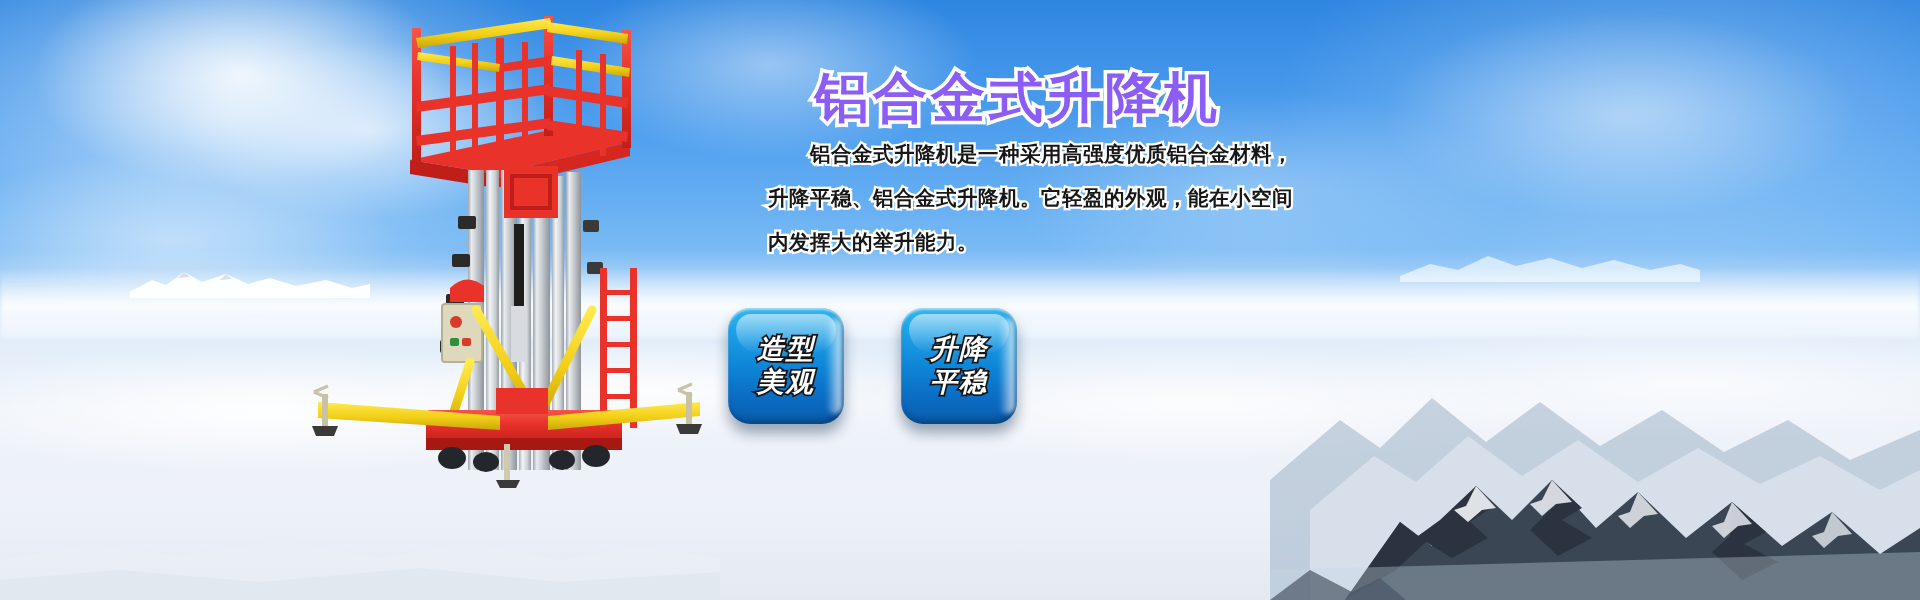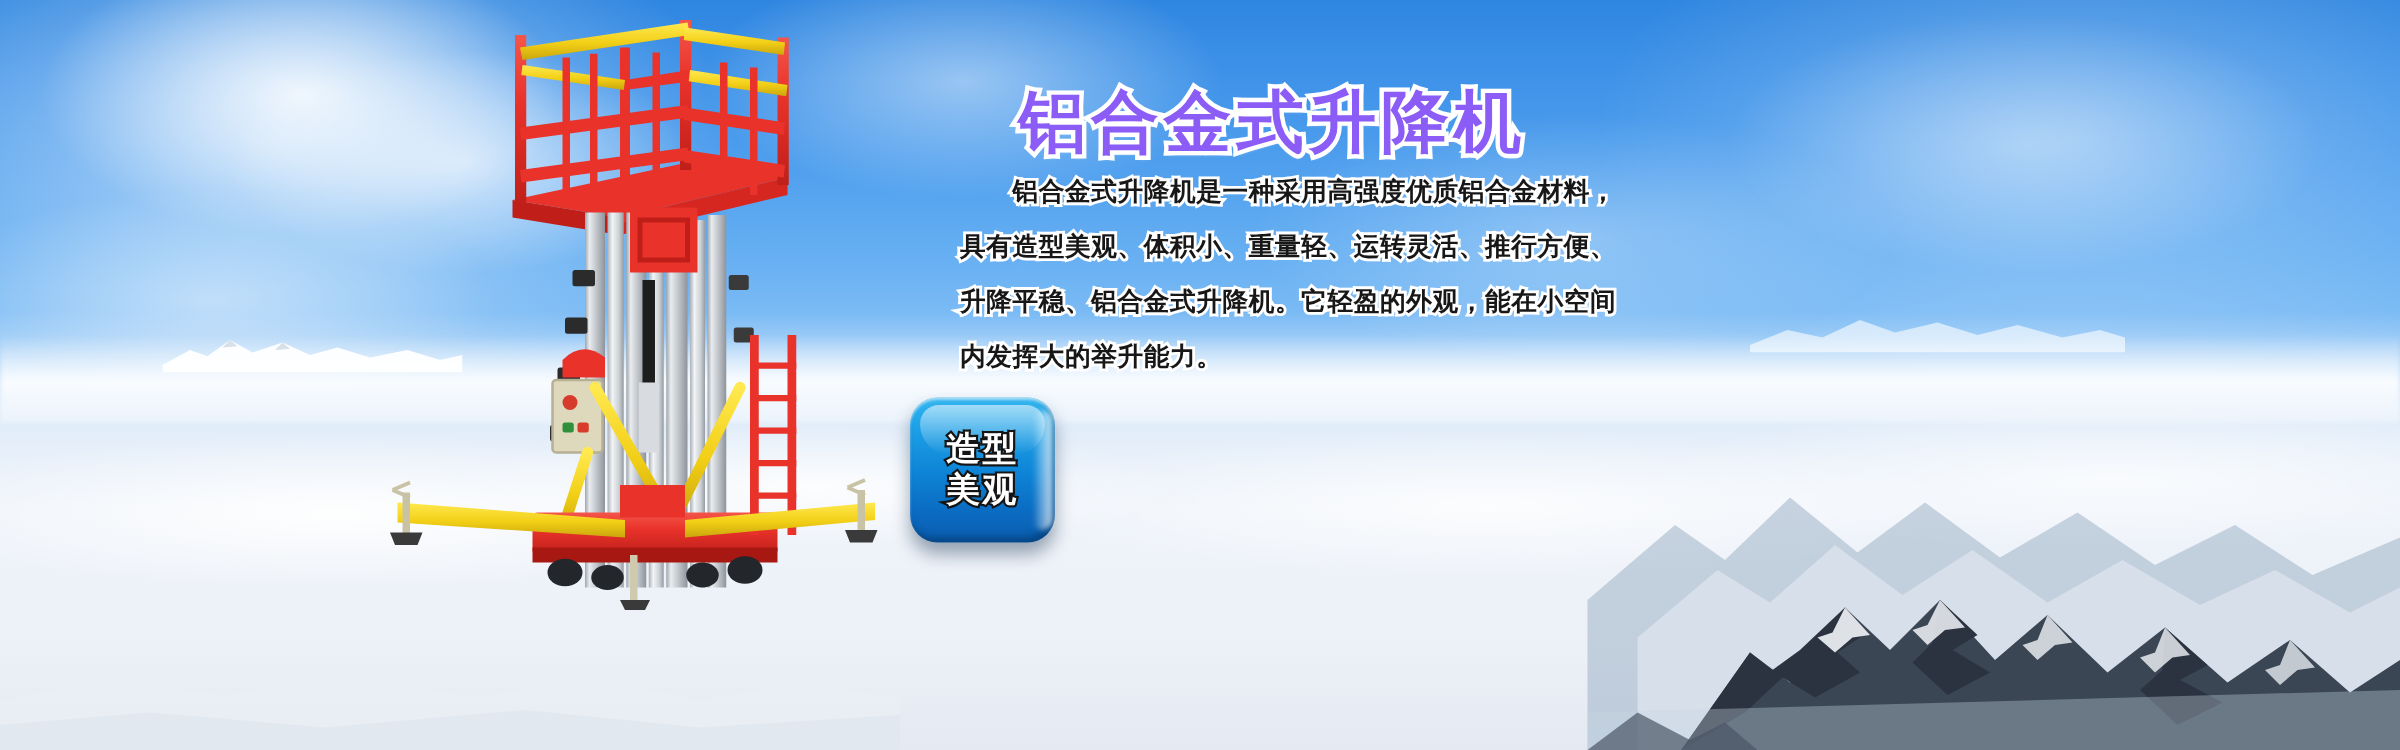--- a/index.html
+++ b/index.html
@@ -86,21 +86,21 @@
     margin-left:16px;
   }
   .pline{
     -webkit-text-stroke:4.5px #ffffff;paint-order:stroke fill;
     white-space:nowrap;display:block;
   }
   .pline.l1{text-indent:42px;}
   .pline.l4{text-indent:0;}
 
   
-  .features{position:absolute;left:728px;top:318px;display:flex;gap:57px;}
+  .features{position:absolute;left:728px;top:308px;display:flex;gap:57px;font-style:italic;}
   .fbox{
     position:relative;width:116px;height:116px;border-radius:22px;
     background:
       linear-gradient(to bottom, #35b6ef 0%, #1ea3e8 18%, #0e84d6 52%, #0a6cc2 78%, #0a5dae 100%);
     box-shadow:
       0 9px 14px rgba(12,40,70,.40),
       inset 0 2px 2px rgba(255,255,255,.55),
       inset -3px -4px 6px rgba(2,40,80,.45);
     display:flex;flex-direction:column;align-items:center;justify-content:center;
   }
@@ -300,31 +300,36 @@
 
       <rect x="204" y="434" width="6" height="40" fill="#cfc9ad"></rect>
       <path d="M196 470 L220 470 L216 478 L200 478 Z" fill="#3a3a3a"></path>
     </g>
   </svg>
 
   <div class="headline">铝合金式升降机</div>
 
   <div class="paragraph">
     <span class="pline l1">铝合金式升降机是一种采用高强度优质铝合金材料，</span>
-    <span class="pline l2">具有造型美观、体积小、重量轻、运转灵活、推行方便、</span>
     <span class="pline l3">升降平稳、铝合金式升降机。它轻盈的外观，能在小空间</span>
     <span class="pline l4">内发挥大的举升能力。</span>
   </div>
 
   <div class="features">
 
     <div class="fbox">
       <div class="flabel">
         <span>造型</span><br>
         <span>美观</span>
       </div>
     </div>
 
 
+    <div class="fbox">
+      <div class="flabel">
+        <span>升降</span><br>
+        <span>平稳</span>
+      </div>
+    </div>
 
 
   </div>
 </div>
 
 </body></html>

